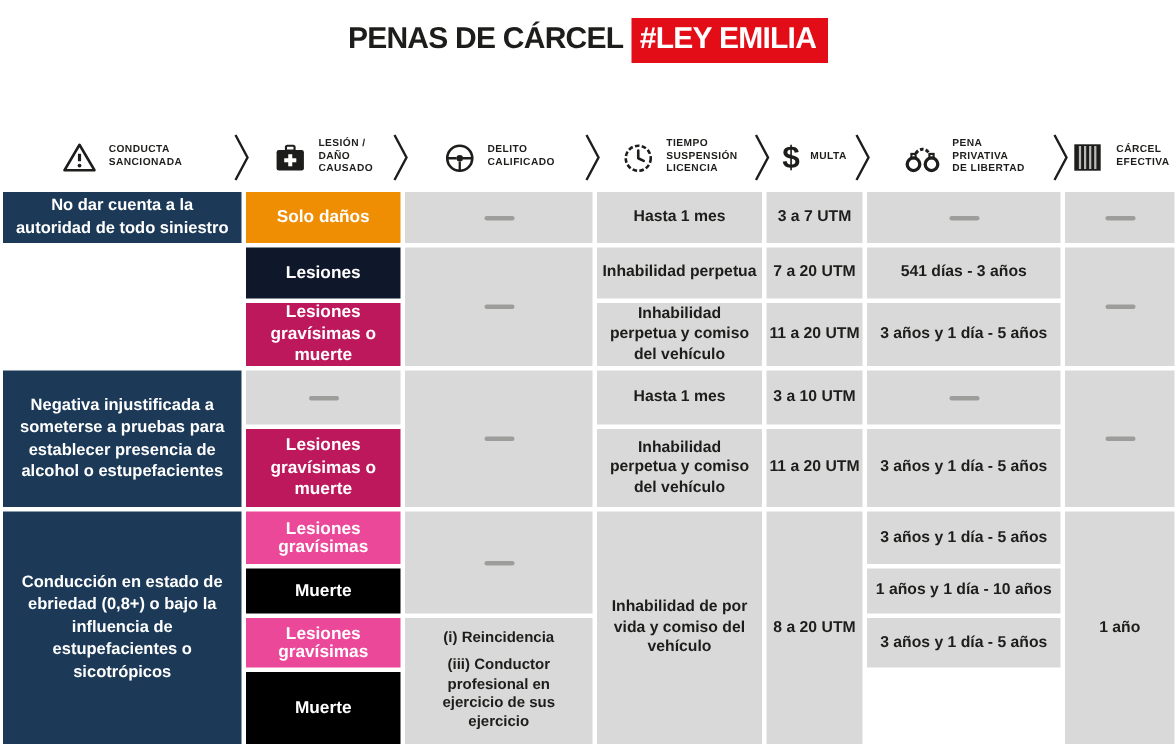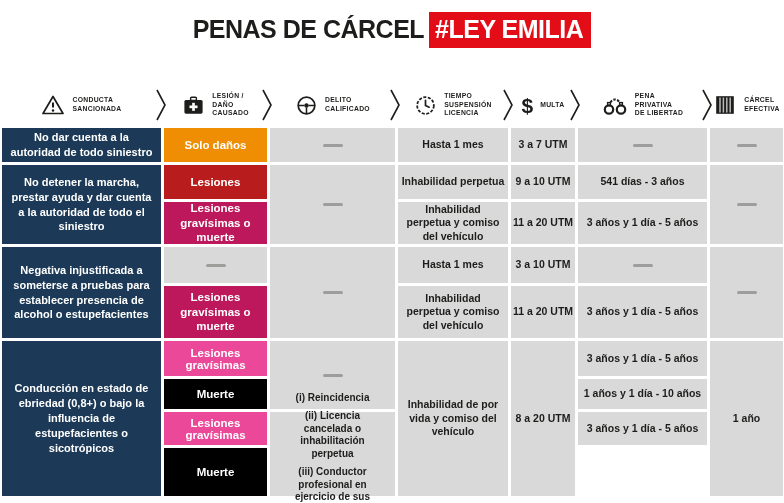--- a/index.html
+++ b/index.html
@@ -1,21 +1,21 @@
 <!DOCTYPE html>
 <html><head>
 <meta charset="utf-8">
 <style>
   html,body{margin:0;padding:0;background:#fff;}
   .wrap{position:relative;width:784px;height:503px;background:#fff;overflow:hidden;
         font-family:"Liberation Sans",sans-serif;color:#1d1d1b;}
 
   
   .title{position:absolute;top:12px;left:0;width:100%;text-align:center;
-         font-size:25px;font-weight:700;letter-spacing:-0.5px;white-space:nowrap;}
+         font-size:20px;font-weight:700;letter-spacing:-0.5px;white-space:nowrap;}
   .title .hl{display:inline-block;background:#e30d17;color:#fff;padding:3px 8px 4px 6px;margin-left:5px;}
 
   
   .header{position:absolute;top:86px;left:2px;width:780px;height:38px;display:grid;
           grid-template-columns:159px 103px 125px 110px 64px 129px 73px;column-gap:3px;}
   .hcell{display:flex;align-items:center;justify-content:center;gap:7px;}
   .hlabel{font-size:6.8px;font-weight:700;letter-spacing:0.3px;line-height:1.3;
           white-space:pre-line;text-align:left;}
   .hicon{flex:0 0 auto;display:flex;align-items:center;}
   .dollar{font-size:21px;font-weight:700;line-height:1;}
@@ -23,21 +23,21 @@
 
   
   .grid{position:absolute;top:128px;left:2px;display:grid;
         grid-template-columns:159px 103px 125px 110px 64px 129px 73px;
         grid-template-rows:34px 34px 42px 36px 52px 35px 30px 33px 48px;
         gap:3px;}
   .cell{display:flex;align-items:center;justify-content:center;flex-direction:column;
         text-align:center;font-weight:700;box-sizing:border-box;}
   .navy{background:#1c3a57;color:#fff;font-size:11px;line-height:1.35;padding:4px 8px;}
   .orange{background:#ef8e03;color:#fff;font-size:11.5px;}
-  .orangered{background:#b91c1c;color:#fff;font-size:11.5px;}
+  .orangered{background:#0f172a;color:#fff;font-size:11.5px;}
   .dgray{background:#be185d;color:#fff;font-size:11.5px;line-height:1.3;padding:2px 4px;}
   .red{background:#ec4899;color:#fff;font-size:11.5px;}
   .black{background:#000;color:#fff;font-size:11.5px;}
   .gray{background:#d9d9d9;color:#1d1d1b;font-size:10.5px;line-height:1.3;padding:2px 4px;}
   .nowrap{white-space:nowrap;}
   .dashbar{width:20px;height:3px;background:#9d9d9c;border-radius:1.5px;}
   .info{gap:6px;font-size:10px;line-height:1.25;padding:4px 16px;}
 </style>
 </head>
 <body>
@@ -140,21 +140,20 @@
           <polyline points="2,2 10,17 2,32" fill="none" stroke="#1d1d1b" stroke-width="1.6"></polyline>
         </svg></span>
     <span class="chev" style="left:699px"><svg width="12" height="34" viewBox="0 0 12 34">
           <polyline points="2,2 10,17 2,32" fill="none" stroke="#1d1d1b" stroke-width="1.6"></polyline>
         </svg></span>
   </div>
 
   <div class="grid">
 
     <div class="cell navy" style="grid-area:1/1/2/2">No dar cuenta a la autoridad de todo siniestro</div>
-    <div class="cell navy" style="grid-area:2/1/4/2">No detener la marcha, prestar ayuda y dar cuenta a la autoridad de todo el siniestro</div>
     <div class="cell navy" style="grid-area:4/1/6/2">Negativa injustificada a someterse a pruebas para establecer presencia de alcohol o estupefacientes</div>
     <div class="cell navy" style="grid-area:6/1/10/2">Conducción en estado de ebriedad (0,8+) o bajo la influencia de estupefacientes o sicotrópicos</div>
 
     <div class="cell orange" style="grid-area:1/2/2/3">Solo daños</div>
     <div class="cell orangered" style="grid-area:2/2/3/3">Lesiones</div>
     <div class="cell dgray" style="grid-area:3/2/4/3">Lesiones gravísimas o muerte</div>
     <div class="cell gray" style="grid-area:4/2/5/3">
         <span class="dashbar"></span>
       </div>
     <div class="cell dgray" style="grid-area:5/2/6/3">Lesiones gravísimas o muerte</div>
@@ -170,33 +169,32 @@
         <span class="dashbar"></span>
       </div>
     <div class="cell gray" style="grid-area:4/3/6/4">
         <span class="dashbar"></span>
       </div>
     <div class="cell gray" style="grid-area:6/3/8/4">
         <span class="dashbar"></span>
       </div>
     <div class="cell gray info" style="grid-area:8/3/10/4">
       <span>(i) Reincidencia</span>
-      <span>(ii) Licencia cancelada o inhabilitación perpetua</span>
       <span>(iii) Conductor profesional en ejercicio de sus ejercicio</span>
     </div>
 
     <div class="cell gray nowrap" style="grid-area:1/4/2/5">Hasta 1 mes</div>
     <div class="cell gray nowrap" style="grid-area:2/4/3/5">Inhabilidad perpetua</div>
     <div class="cell gray" style="grid-area:3/4/4/5">Inhabilidad perpetua y comiso del vehículo</div>
     <div class="cell gray nowrap" style="grid-area:4/4/5/5">Hasta 1 mes</div>
     <div class="cell gray" style="grid-area:5/4/6/5">Inhabilidad perpetua y comiso del vehículo</div>
     <div class="cell gray" style="grid-area:6/4/10/5">Inhabilidad de por vida y comiso del vehículo</div>
 
     <div class="cell gray nowrap" style="grid-area:1/5/2/6">3 a 7 UTM</div>
-    <div class="cell gray nowrap" style="grid-area:2/5/3/6">9 a 10 UTM</div>
+    <div class="cell gray nowrap" style="grid-area:2/5/3/6">7 a 20 UTM</div>
     <div class="cell gray nowrap" style="grid-area:3/5/4/6">11 a 20 UTM</div>
     <div class="cell gray nowrap" style="grid-area:4/5/5/6">3 a 10 UTM</div>
     <div class="cell gray nowrap" style="grid-area:5/5/6/6">11 a 20 UTM</div>
     <div class="cell gray nowrap" style="grid-area:6/5/10/6">8 a 20 UTM</div>
 
     <div class="cell gray" style="grid-area:1/6/2/7">
         <span class="dashbar"></span>
       </div>
     <div class="cell gray nowrap" style="grid-area:2/6/3/7">541 días - 3 años</div>
     <div class="cell gray nowrap" style="grid-area:3/6/4/7">3 años y 1 día - 5 años</div>

